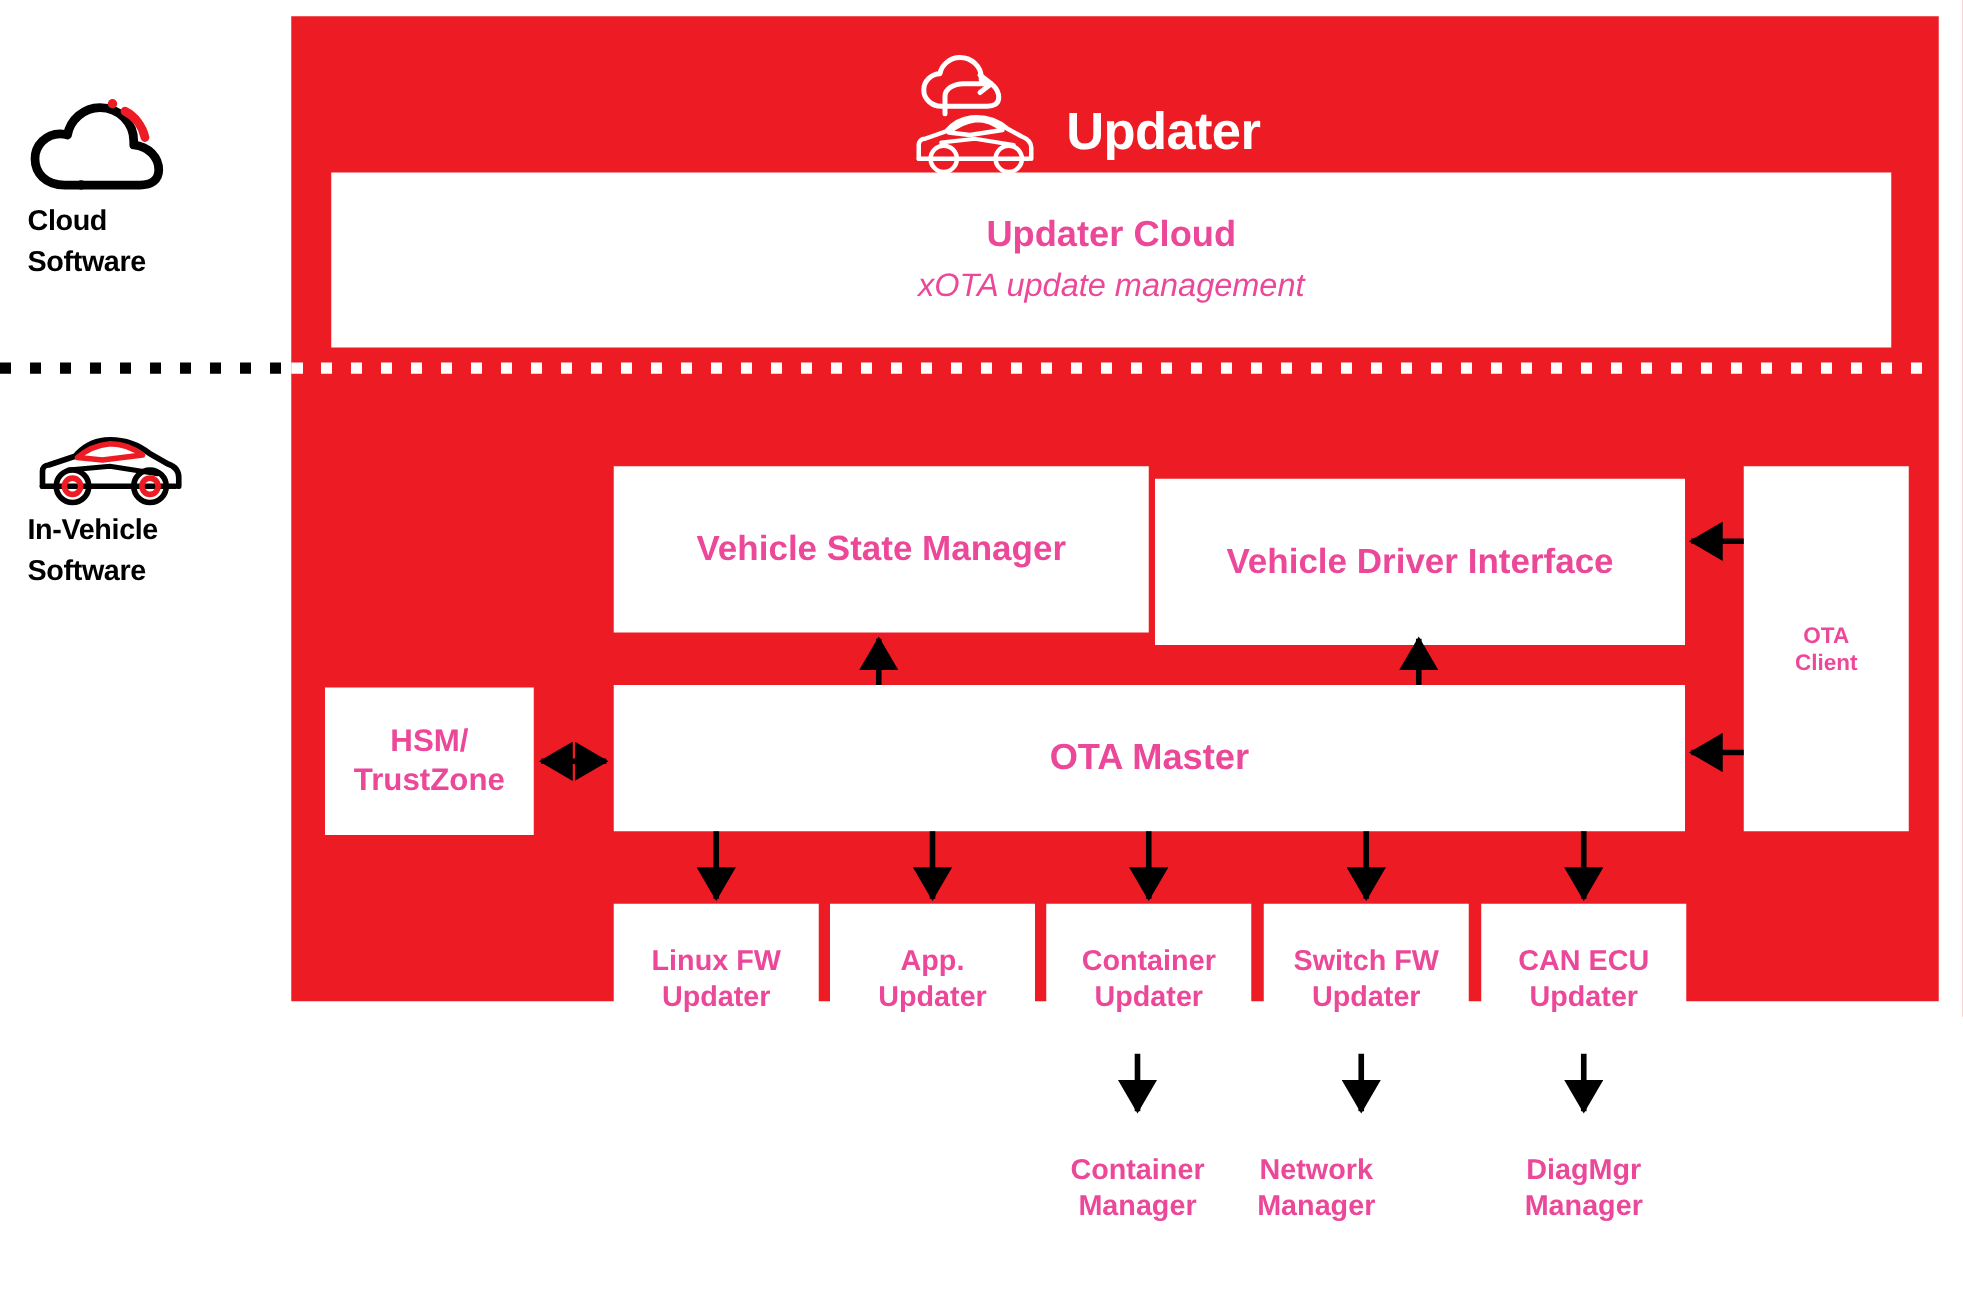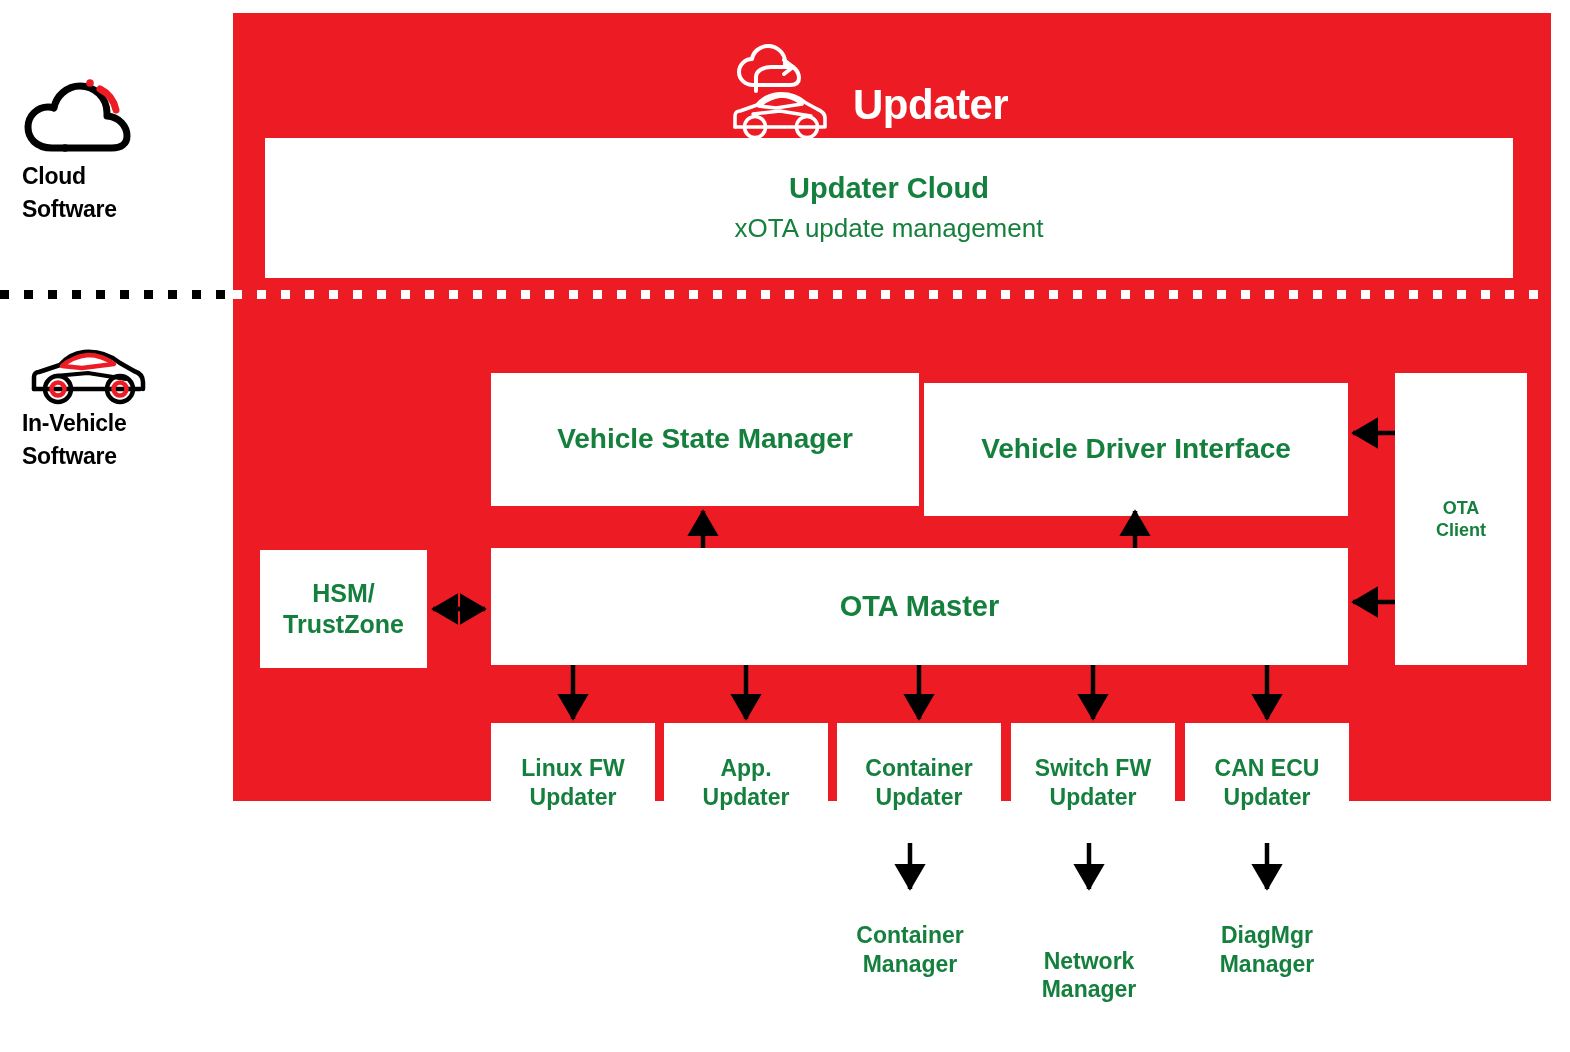--- a/index.html
+++ b/index.html
@@ -96,21 +96,21 @@
     position: absolute;
     left: 490px;
     top: 22px;
     line-height: 0;
   }
 
   
   .node {
     position: absolute;
     background: #ffffff;
-    color: #15803d;
+    color: #ec4899;
     display: flex;
     align-items: center;
     justify-content: center;
     text-align: center;
     font-weight: bold;
     line-height: 1.24;
     box-sizing: border-box;
     padding: 2px 6px;
   }
 
@@ -121,38 +121,39 @@
     justify-content: center;
   }
   #box-updater-cloud .cloud-name {
     font-size: 29px;
     font-weight: bold;
     margin-bottom: 5px;
   }
   #box-updater-cloud .cloud-sub {
     font-size: 26px;
     font-weight: normal;
+    font-style: italic;
   }
 
   #box-vsm  { left: 258px; top: 360px; width: 428px; height: 133px; font-size: 28px; }
   #box-vdi  { left: 691px; top: 360px; width: 424px; height: 133px; font-size: 28px; margin-top: 10px; }
   #box-ota-client { left: 1162px; top: 360px; width: 132px; height: 292px; font-size: 18px; }
   #box-hsm  { left: 27px;  top: 537px; width: 167px; height: 118px; font-size: 25px; }
   #box-ota-master { left: 258px; top: 535px; width: 857px; height: 117px; font-size: 29px; }
 
   .updater-row .node { top: 710px; width: 164px; height: 120px; font-size: 23px; }
   #box-linux-fw  { left: 258px; }
   #box-app       { left: 431px; }
   #box-container-upd { left: 604px; }
   #box-switch-fw { left: 778px; }
   #box-can-ecu   { left: 952px; }
 
   .manager-row .node { top: 880px; width: 164px; height: 113px; font-size: 23px; }
   #box-container-mgr { left: 595px; }
-  #box-network-mgr   { left: 774px; align-items: flex-end; }
+  #box-network-mgr   { left: 738px; }
   #box-diag-mgr      { left: 952px; }
 
   
   .arrow {
     position: absolute;
     line-height: 0;
   }
 </style>
 </head>
 <body>

